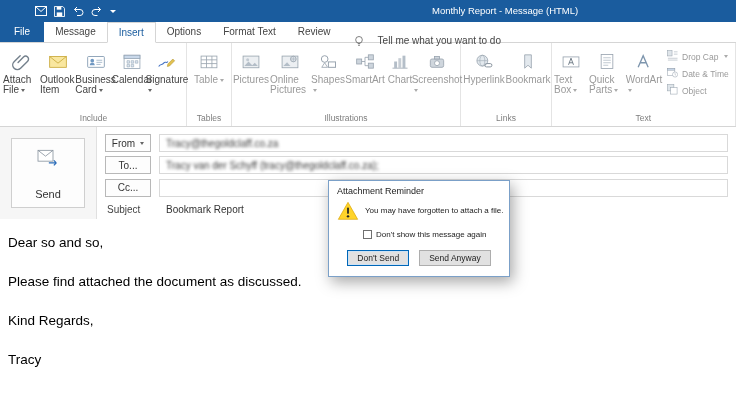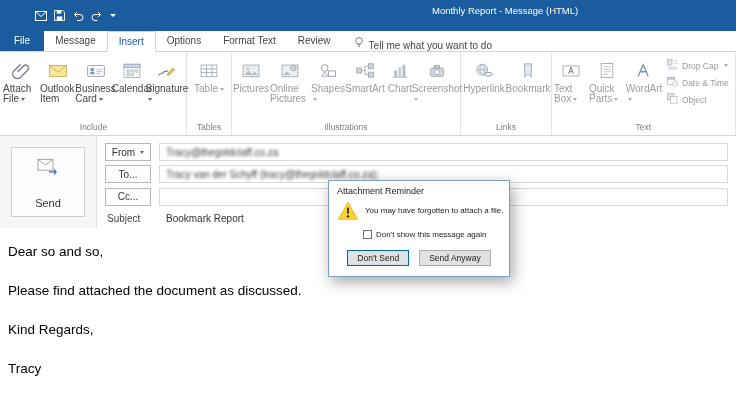--- a/index.html
+++ b/index.html
@@ -1,31 +1,31 @@
 <!DOCTYPE html>
 <html><head>
 <meta charset="utf-8">
 <style>
   * { margin:0; padding:0; box-sizing:border-box; }
   body { background:#888; font-family:"Liberation Sans", sans-serif; }
   .app { width:736px; height:400px; position:relative; background:#fff; overflow:hidden; }
 
   
-  .titlebar { height:31px; background:#1a5c9e; display:flex; align-items:center; position:relative;padding-left:28px; }
+  .titlebar { height:22px; background:#1a5c9e; display:flex; align-items:center; position:relative;padding-left:28px; }
   .qat { display:flex; align-items:center; gap:7px; padding-left:7px; }
   .qat .qi { display:flex; align-items:center; }
   .caret { width:0; height:0; border-left:3px solid transparent; border-right:3px solid transparent; border-top:3px solid #fff; }
   .wintitle { position:absolute; left:432px; top:0; line-height:22px; font-size:9.5px; color:#fff; white-space:nowrap; }
 
   
   .tabrow { height:21px; background:#fff; border-bottom:1px solid #d5d5d5; display:flex; align-items:stretch; }
   .tab { padding:0 11px; font-size:10px; line-height:20px; color:#444; white-space:nowrap; cursor:default; }
   .tab.file { background:#1a5c9e; color:#fff; padding:0 14px; }
   .tab.active { background:#fff; color:#1a5c9e; border:1px solid #d5d5d5; border-bottom:1px solid #fff; margin-bottom:-1px; position:relative; z-index:3; }
-  .tellme { display:flex; align-items:flex-end; gap:5px; font-size:10px; color:#454545; padding:0 8px; margin-left:4px; white-space:nowrap; }
+  .tellme { display:flex; align-items:flex-start; gap:14px; font-size:10px; color:#454545; padding:13px 8px; margin-left:4px; white-space:nowrap; }
 
   
   .ribbon { height:84px; background:#fff; border-bottom:1px solid #d5d5d5; display:flex; align-items:stretch; padding-left:1px; }
   .rgroup { display:flex; flex-direction:column; border-right:1px solid #e4e4e4; padding:1px 1px 0; }
   .rbtns { flex:1; display:flex; align-items:stretch; }
   .rcap { font-size:8.5px; color:#7d7d7d; text-align:center; padding:1px 4px 3px; white-space:nowrap; }
   .rbtn { display:flex; flex-direction:column; align-items:center; padding-top:5px; }
   .ric { height:25px; display:flex; align-items:center; justify-content:center; }
   .rlbl { font-size:10px; color:#444; text-align:left; line-height:9.5px; padding:1px 1px 0; }
   .dd { display:inline-block; width:0; height:0; border-left:2.5px solid transparent; border-right:2.5px solid transparent; border-top:3px solid #666; margin-left:2px; vertical-align:1px; }

